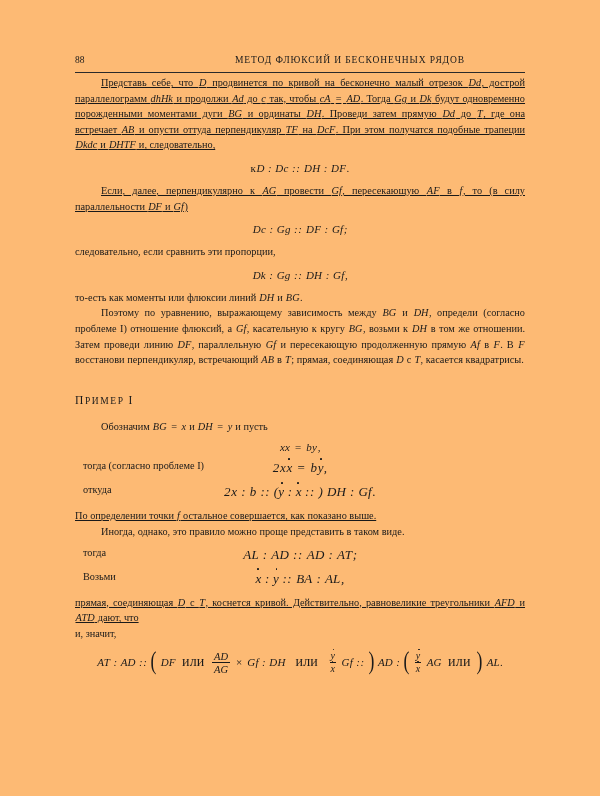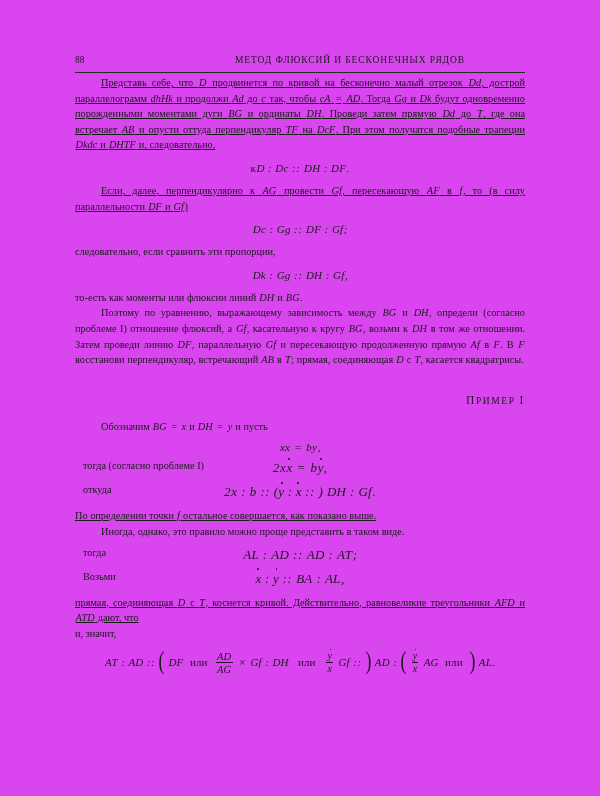--- a/index.html
+++ b/index.html
@@ -14,21 +14,21 @@
     font-family: "Liberation Serif", "DejaVu Serif", serif;
     color: #1a1a1a;
     overflow: hidden;
   }
 
   .page {
     position: absolute;
     left: 0; top: 0;
     width: 600px;
     height: 796px;
-    background: #d946ef;
+    background: #fdba74;
   }
 
   .content {
     position: absolute;
     left: 75px;
     top: 55px;
     width: 450px;
   }
 
   
@@ -125,21 +125,21 @@
     width: 1.7px;
     height: 1.7px;
     margin-left: -1.2px;
     border-radius: 50%;
     background: #1a1a1a;
   }
   .dotted.y::after { margin-left: -0.2px; }
 
   
   .example-head {
-    text-align: right;
+    text-align: left;
     font-size: 9.5px;
     letter-spacing: 1.6px;
     margin: 26px 0 13px 0;
     font-style: normal;
   }
   .example-head .cap { font-size: 11.5px; letter-spacing: 1.6px; }
 
   
   .frac {
     display: inline-block;
@@ -180,21 +180,21 @@
   .final-math {
     margin-top: 10px;
     font-style: italic;
     font-size: 11px;
     white-space: nowrap;
     text-align: center;
     letter-spacing: 0.15px;
   }
   .final-math .rm {
     font-style: normal;
-    font-size: 11px;
+    font-size: 14px;
     padding: 0 3px;
     text-align: right;
   }
   .op { font-style: normal; padding: 0 1.5px; }
 </style>
 </head>
 <body>
 
 <div class="page">
   <div class="content">

